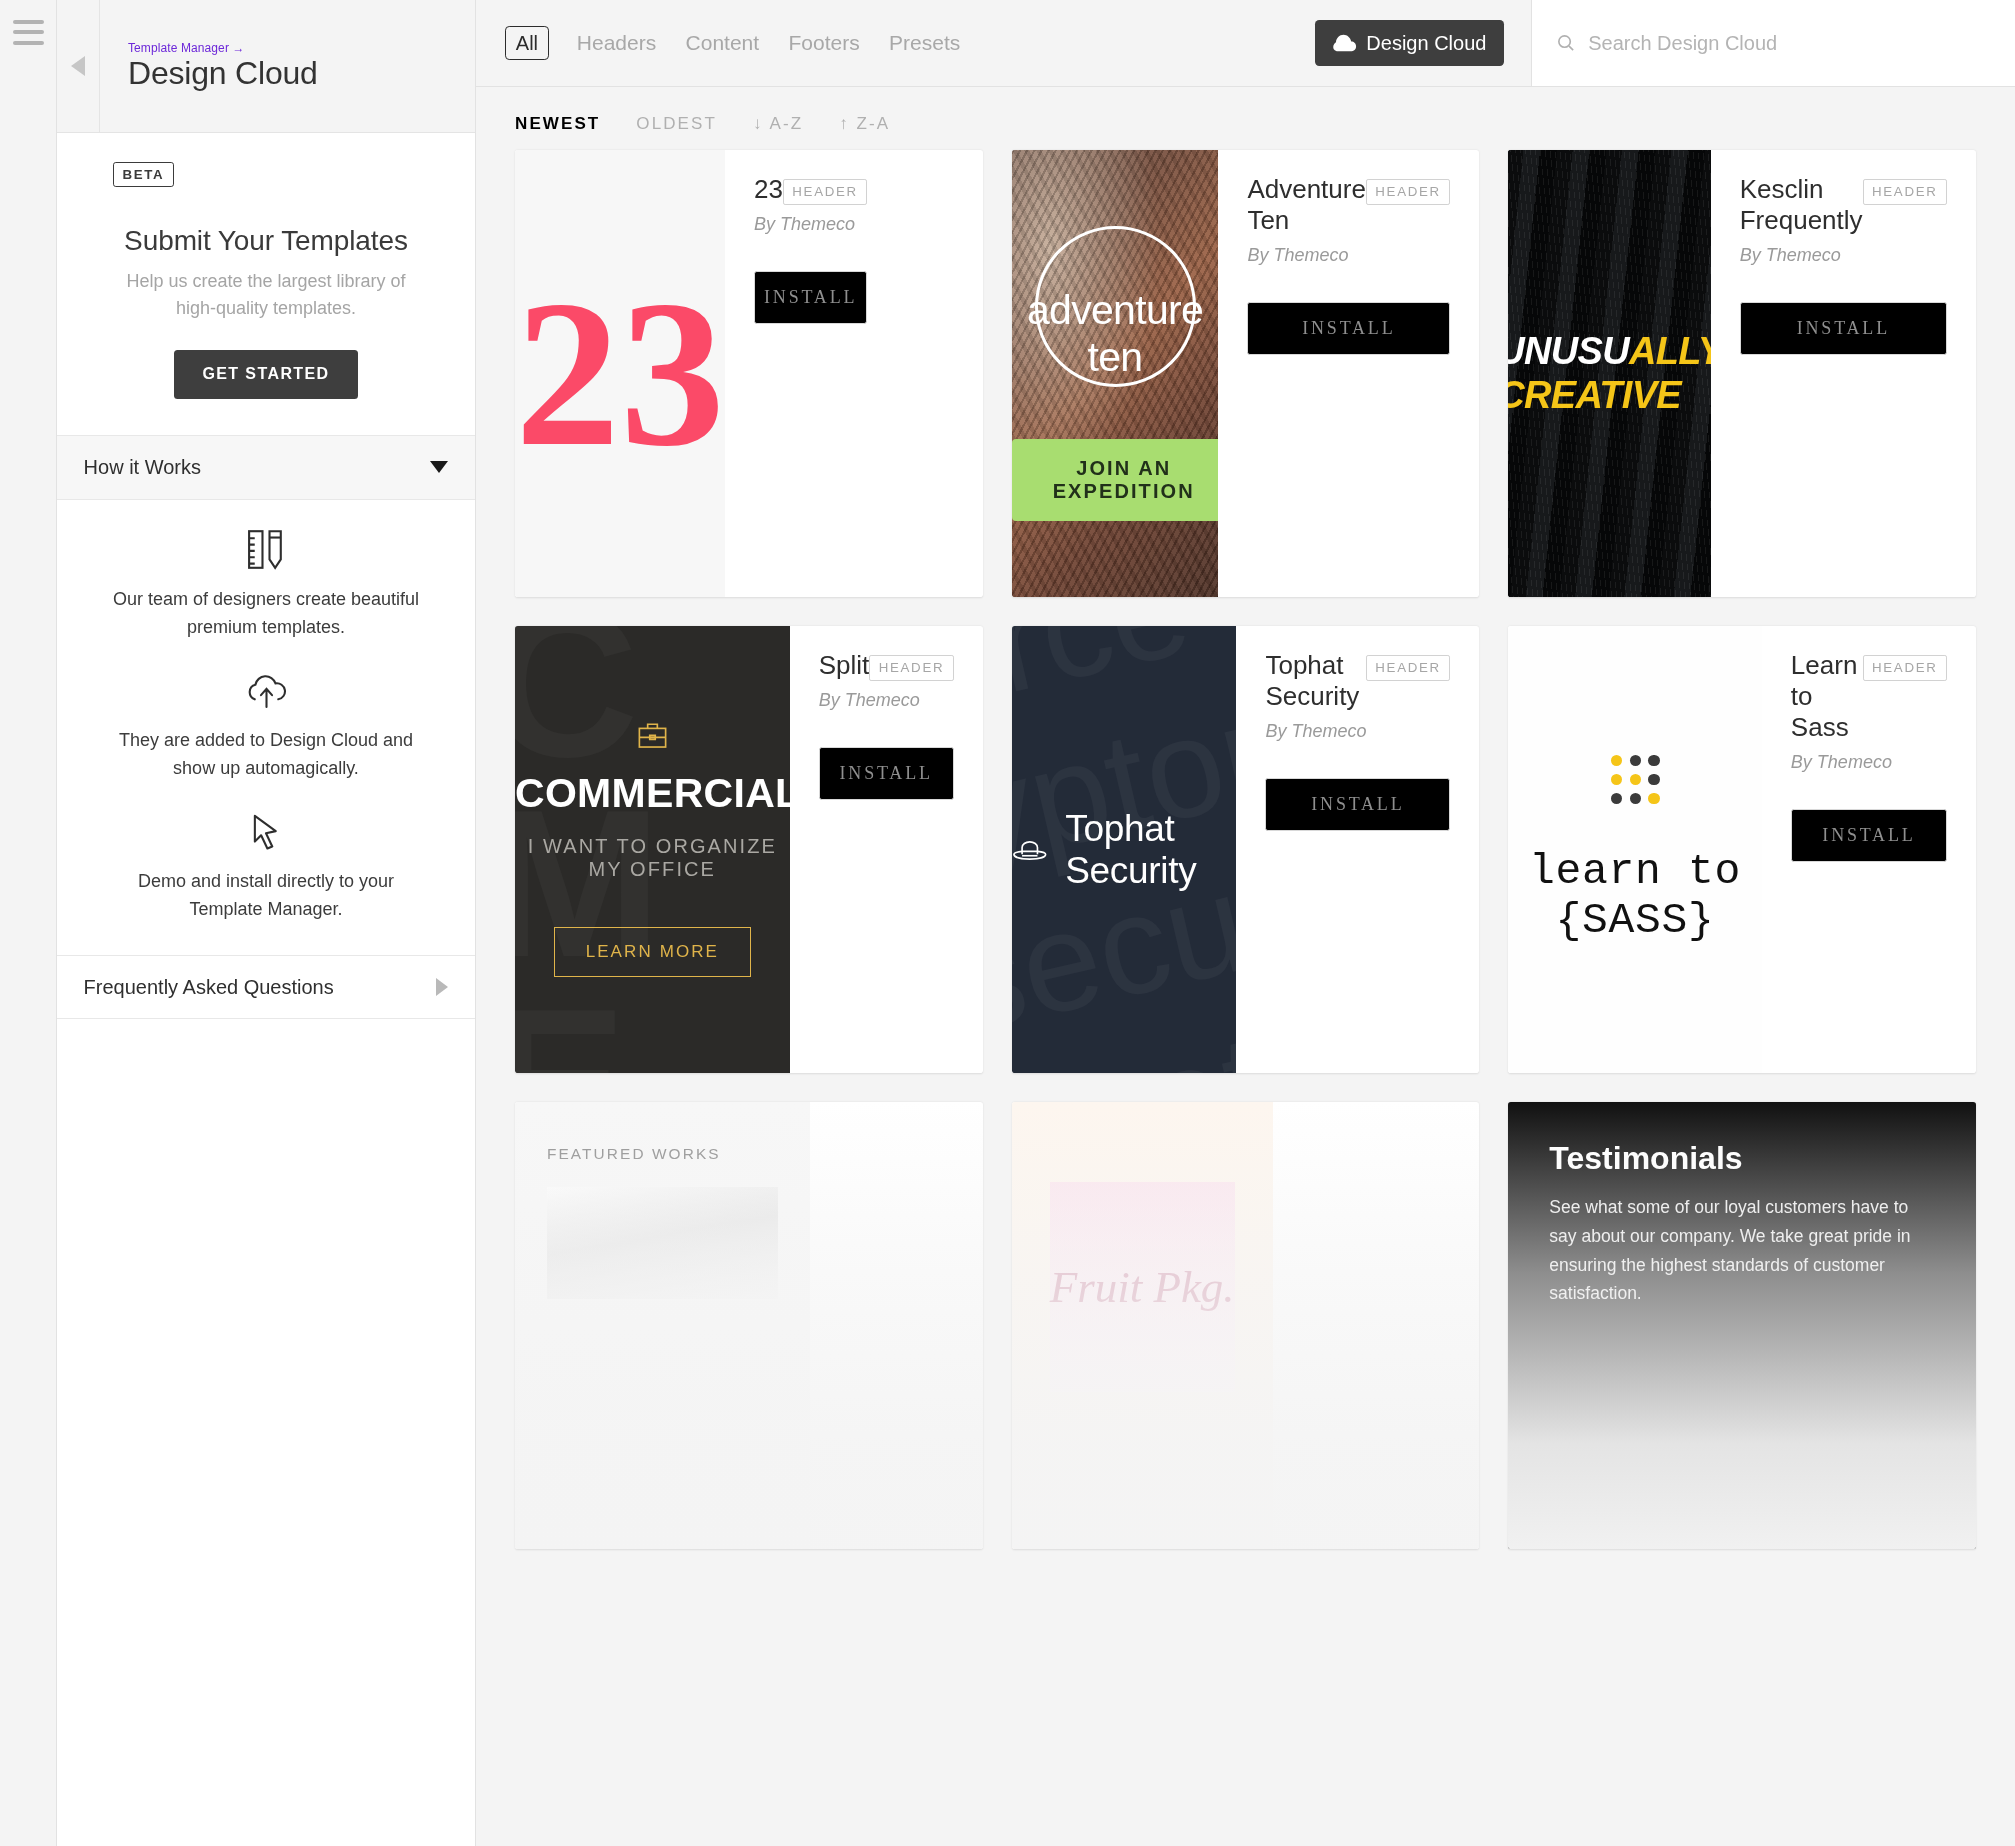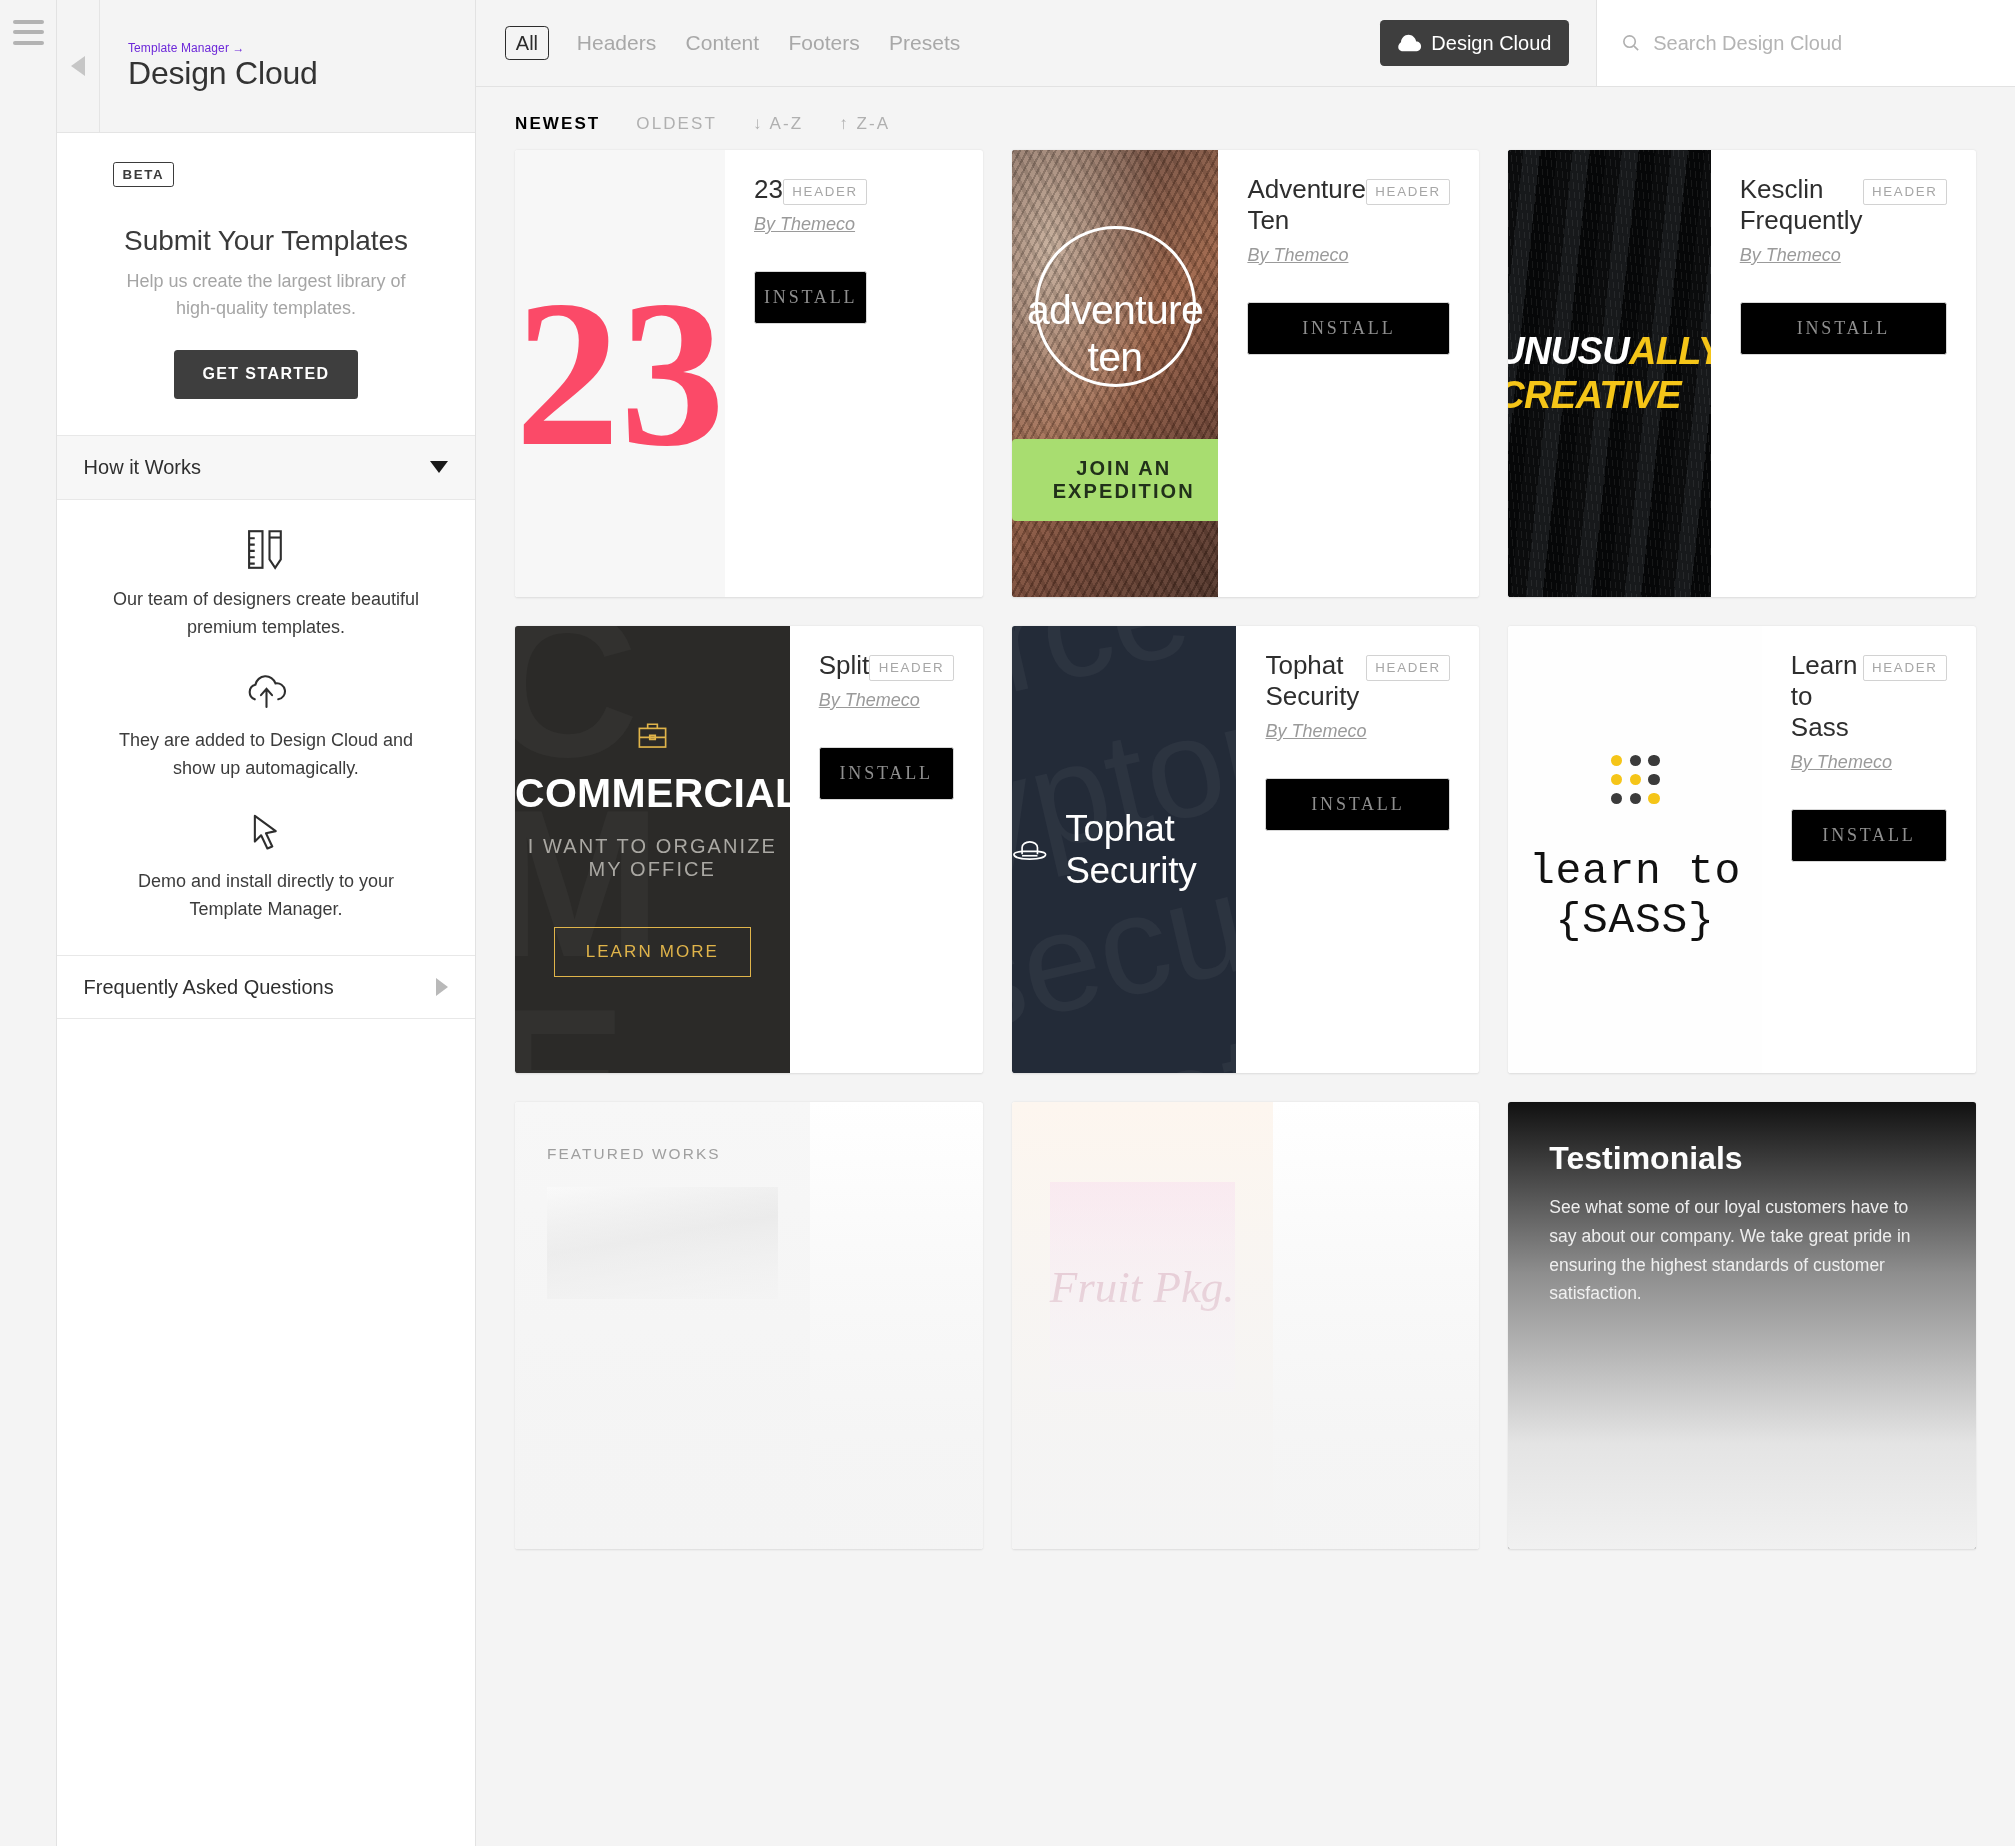--- a/index.html
+++ b/index.html
@@ -128,21 +128,21 @@
     padding: 4.9px 9.8px; font-size: 20px;
   }
   .topbar-right { margin-left: auto; display: flex; align-items: center; height: 100%; }
   .dc-btn {
     background: #3e3e3e; color: #fff; border: none; border-radius: 4.2px;
     display: flex; align-items: center; gap: 9.8px;
     font-size: 20px; padding: 11.2px 18px; cursor: pointer;
     margin-right: 26.6px;
   }
   .search-wrap {
-    width: 419px; height: 100%;
+    width: 484px; height: 100%;
     border-left: 0.7px solid #e2e2e2;
     background: #fff;
     display: flex; align-items: center; gap: 12.6px;
     padding-left: 24px;
   }
   .search-input {
     border: none; outline: none; background: transparent;
     font-size: 20px; color: #333; width: 335px;
     font-family: "Liberation Sans", sans-serif;
   }
@@ -174,21 +174,21 @@
   }
   .card-body { padding: 24px 29px 32px; }
   .card-row { display: flex; align-items: flex-start; justify-content: space-between; }
   .card-title { font-size: 26px; color: #2e2e2e; font-weight: 400; }
   .badge {
     border: 0.7px solid #d2d2d2; color: #a6a6a6;
     font-size: 13.3px; letter-spacing: 1.7px;
     padding: 4.9px 8.4px 4.2px; border-radius: 2.1px; white-space: nowrap;
     margin-top: 4.2px;
   }
-  .card-author { font-size: 18px; color: #9a9a9a; font-style: italic; margin-top: 8.4px; text-decoration: underline; }
+  .card-author { font-size: 18px; color: #9a9a9a; font-style: italic; margin-top: 8.4px; }
   .install {
     display: block; width: 100%; margin-top: 36px;
     border: 0.7px solid #d8d8d8; background: #000000;
     color: #8f8f8f; font-size: 18px; letter-spacing: 2.8px;
     padding: 15px 0; border-radius: 2.8px; cursor: pointer;
     font-family: Liberation Serif, serif;
   }
 
   
   .t23 { background: #f7f7f7; }

